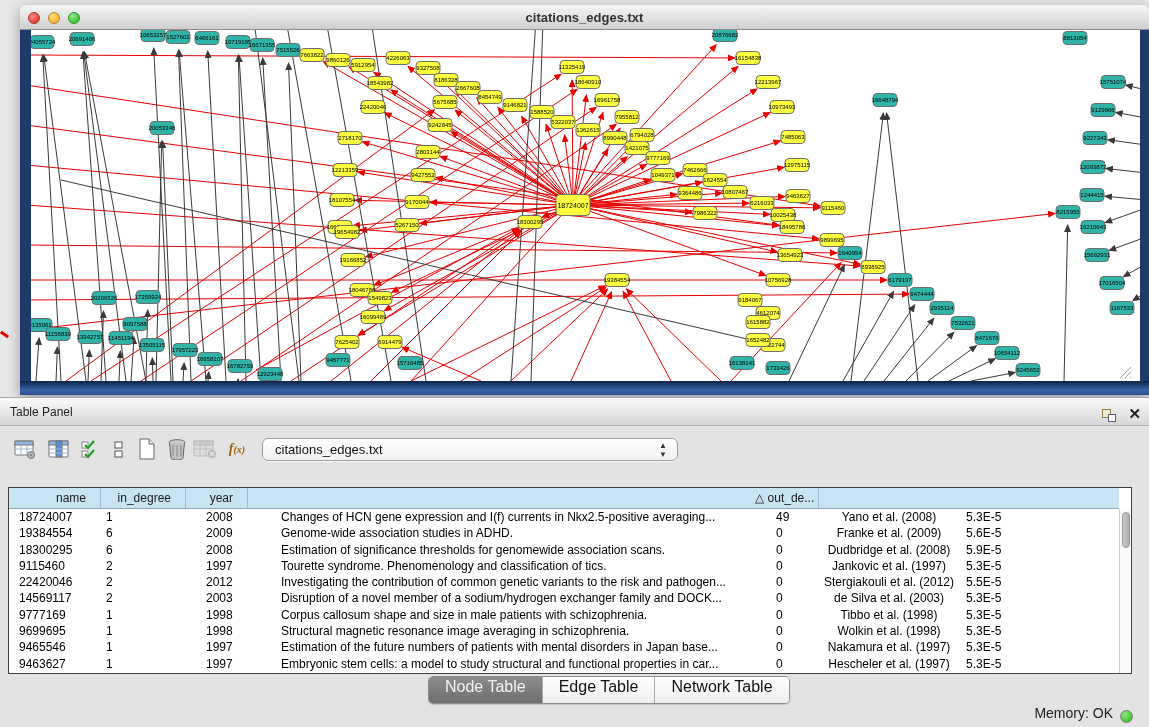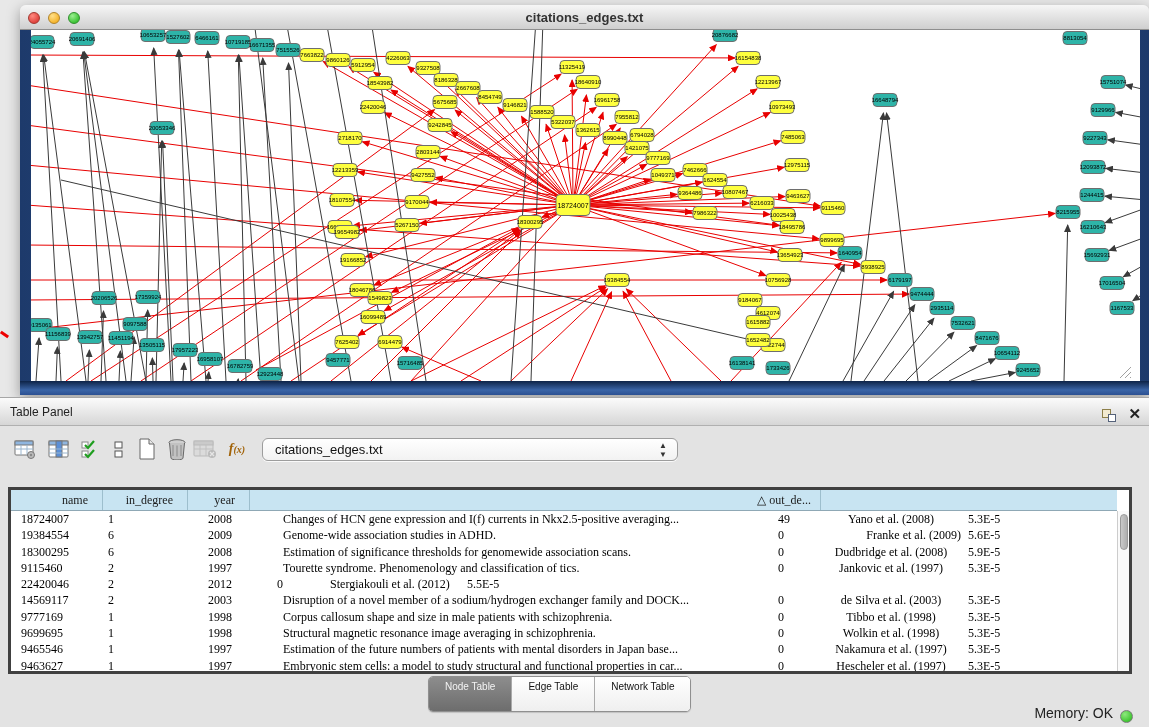--- a/index.html
+++ b/index.html
@@ -41,36 +41,36 @@
   .toolbar { position:absolute; left:0; top:28px; right:0; height:52px; }
   .tool { position:absolute; top:10px; width:26px; height:26px; display:flex; align-items:center; justify-content:center; cursor:default;}
   .fx { font-size:14px; color:#a16207; font-family:"Liberation Serif", serif; font-weight:bold; font-style:italic;}
   .fx small { font-size:10px; }
   .combo { position:absolute; left:262px; top:12px; width:416px; height:23px; background:linear-gradient(#ffffff,#f2f2f2);
     border:1px solid #9d9d9d; border-radius:6px; box-shadow:0 1px 0 rgba(255,255,255,.8);
     font-size:13px; color:#111; line-height:21px; padding-left:12px; }
   .combo .arrows { position:absolute; right:10px; top:2px; font-size:8px; color:#333; line-height:9px; text-align:center;}
 
   .tablebox { position:absolute; left:8px; top:89px; width:1124px; height:187px;
-    background:#fff; border:3px solid #404040;font-family:Liberation Serif, serif; }
+    background:#fff; border:1px solid #404040; }
   .thead { position:absolute; left:0; top:0; right:12px; height:21px; display:flex;
     background:#c8e4f2; border-bottom:1px solid #8fa8b5; font-size:12px; color:#1a1a1a; }
   .th { border-right:1px solid #9dbecd; display:flex; align-items:center; overflow:hidden; white-space:nowrap;}
   .th.r { justify-content:flex-end; padding-right:14px; }
   .th.c { justify-content:center;margin-top:32px; }
   .th.l { justify-content:flex-start; padding-left:6px; }
   .tbody { position:absolute; left:0; top:21px; right:12px; bottom:0; overflow:hidden; }
   .tr { display:flex; height:16.3px; font-size:12px; color:#000; white-space:nowrap; }
   .td { overflow:hidden; text-overflow:clip; line-height:16px; }
   .vscroll { position:absolute; right:0; top:21px; bottom:0; width:12px; background:#fafafa; border-left:1px solid #ccc;}
   .vthumb { position:absolute; left:1.5px; top:3px; width:8px; height:36px; background:linear-gradient(90deg,#c9c9c9,#aeaeae); border-radius:5px; border:1px solid #9a9a9a;}
 
-  .seg-tabs { position:absolute; left:428px; top:278px; height:36px; display:flex;
+  .seg-tabs { position:absolute; left:428px; top:278px; height:28px; display:flex;
     border:1px solid #8f8f8f; border-radius:5px; overflow:hidden; background:#fff;
-    box-shadow:0 1px 1px rgba(0,0,0,.15); font-size:10px; }
+    box-shadow:0 1px 1px rgba(0,0,0,.15); font-size:16px; }
   .seg { padding:0 16px; line-height:19px; color:#111; background:linear-gradient(#ffffff,#efefef); border-left:1px solid #aaa; }
   .seg:first-child { border-left:none; }
   .seg.active { background:linear-gradient(#8d8d8d,#6d6d6d); color:#f4f4f4; }
 
   .statusbar { position:absolute; left:0; bottom:0; right:0; height:24px; }
   .mem-label { position:absolute; right:36px; bottom:6px; font-size:14px; color:#222; }
   .mem-dot { position:absolute; right:16px; bottom:4px; width:13px; height:13px; border-radius:50%;
     background:radial-gradient(circle at 35% 30%, #8ee87e, #3cc42e 75%); border:1px solid #7a7a7a; }
 
   .bg-artifact { position:absolute; left:0; top:333px; width:9px; height:3px; background:#e00; transform:rotate(35deg); }
@@ -794,21 +794,21 @@
           <div class="td" style="width: 70px; padding-left: 27px;">49</div>
           <div class="td" style="width: 140px; text-align: center;">Yano et al. (2008)</div>
           <div class="td" style="width: 145px; padding-left: 7px;">5.3E-5</div>
         </div>
         <div class="tr">
           <div class="td" style="width: 92px; padding-left: 10px;">19384554</div>
           <div class="td" style="width: 85px; padding-left: 5px;">6</div>
           <div class="td" style="width: 62px; padding-left: 20px;">2009</div>
           <div class="td" style="width: 501px; padding-left: 33px;">Genome-wide association studies in ADHD.</div>
           <div class="td" style="width: 70px; padding-left: 27px;">0</div>
-          <div class="td" style="width: 140px; text-align: right;">Franke et al. (2009)</div>
+          <div class="td" style="width: 140px; text-align: center;">Franke et al. (2009)</div>
           <div class="td" style="width: 145px; padding-left: 7px;">5.6E-5</div>
         </div>
         <div class="tr">
           <div class="td" style="width: 92px; padding-left: 10px;">18300295</div>
           <div class="td" style="width: 85px; padding-left: 5px;">6</div>
           <div class="td" style="width: 62px; padding-left: 20px;">2008</div>
           <div class="td" style="width: 501px; padding-left: 33px;">Estimation of significance thresholds for genomewide association scans.</div>
           <div class="td" style="width: 70px; padding-left: 27px;">0</div>
           <div class="td" style="width: 140px; text-align: center;">Dudbridge et al. (2008)</div>
           <div class="td" style="width: 145px; padding-left: 7px;">5.9E-5</div>
@@ -819,20 +819,21 @@
           <div class="td" style="width: 62px; padding-left: 20px;">1997</div>
           <div class="td" style="width: 501px; padding-left: 33px;">Tourette syndrome. Phenomenology and classification of tics.</div>
           <div class="td" style="width: 70px; padding-left: 27px;">0</div>
           <div class="td" style="width: 140px; text-align: center;">Jankovic et al. (1997)</div>
           <div class="td" style="width: 145px; padding-left: 7px;">5.3E-5</div>
         </div>
         <div class="tr">
           <div class="td" style="width: 92px; padding-left: 10px;">22420046</div>
           <div class="td" style="width: 85px; padding-left: 5px;">2</div>
           <div class="td" style="width: 62px; padding-left: 20px;">2012</div>
+          <div class="td" style="width: 501px; padding-left: 33px;">Investigating the contribution of common genetic variants to the risk and pathogen...</div>
           <div class="td" style="width: 70px; padding-left: 27px;">0</div>
           <div class="td" style="width: 140px; text-align: center;">Stergiakouli et al. (2012)</div>
           <div class="td" style="width: 145px; padding-left: 7px;">5.5E-5</div>
         </div>
         <div class="tr">
           <div class="td" style="width: 92px; padding-left: 10px;">14569117</div>
           <div class="td" style="width: 85px; padding-left: 5px;">2</div>
           <div class="td" style="width: 62px; padding-left: 20px;">2003</div>
           <div class="td" style="width: 501px; padding-left: 33px;">Disruption of a novel member of a sodium/hydrogen exchanger family and DOCK...</div>
           <div class="td" style="width: 70px; padding-left: 27px;">0</div>

